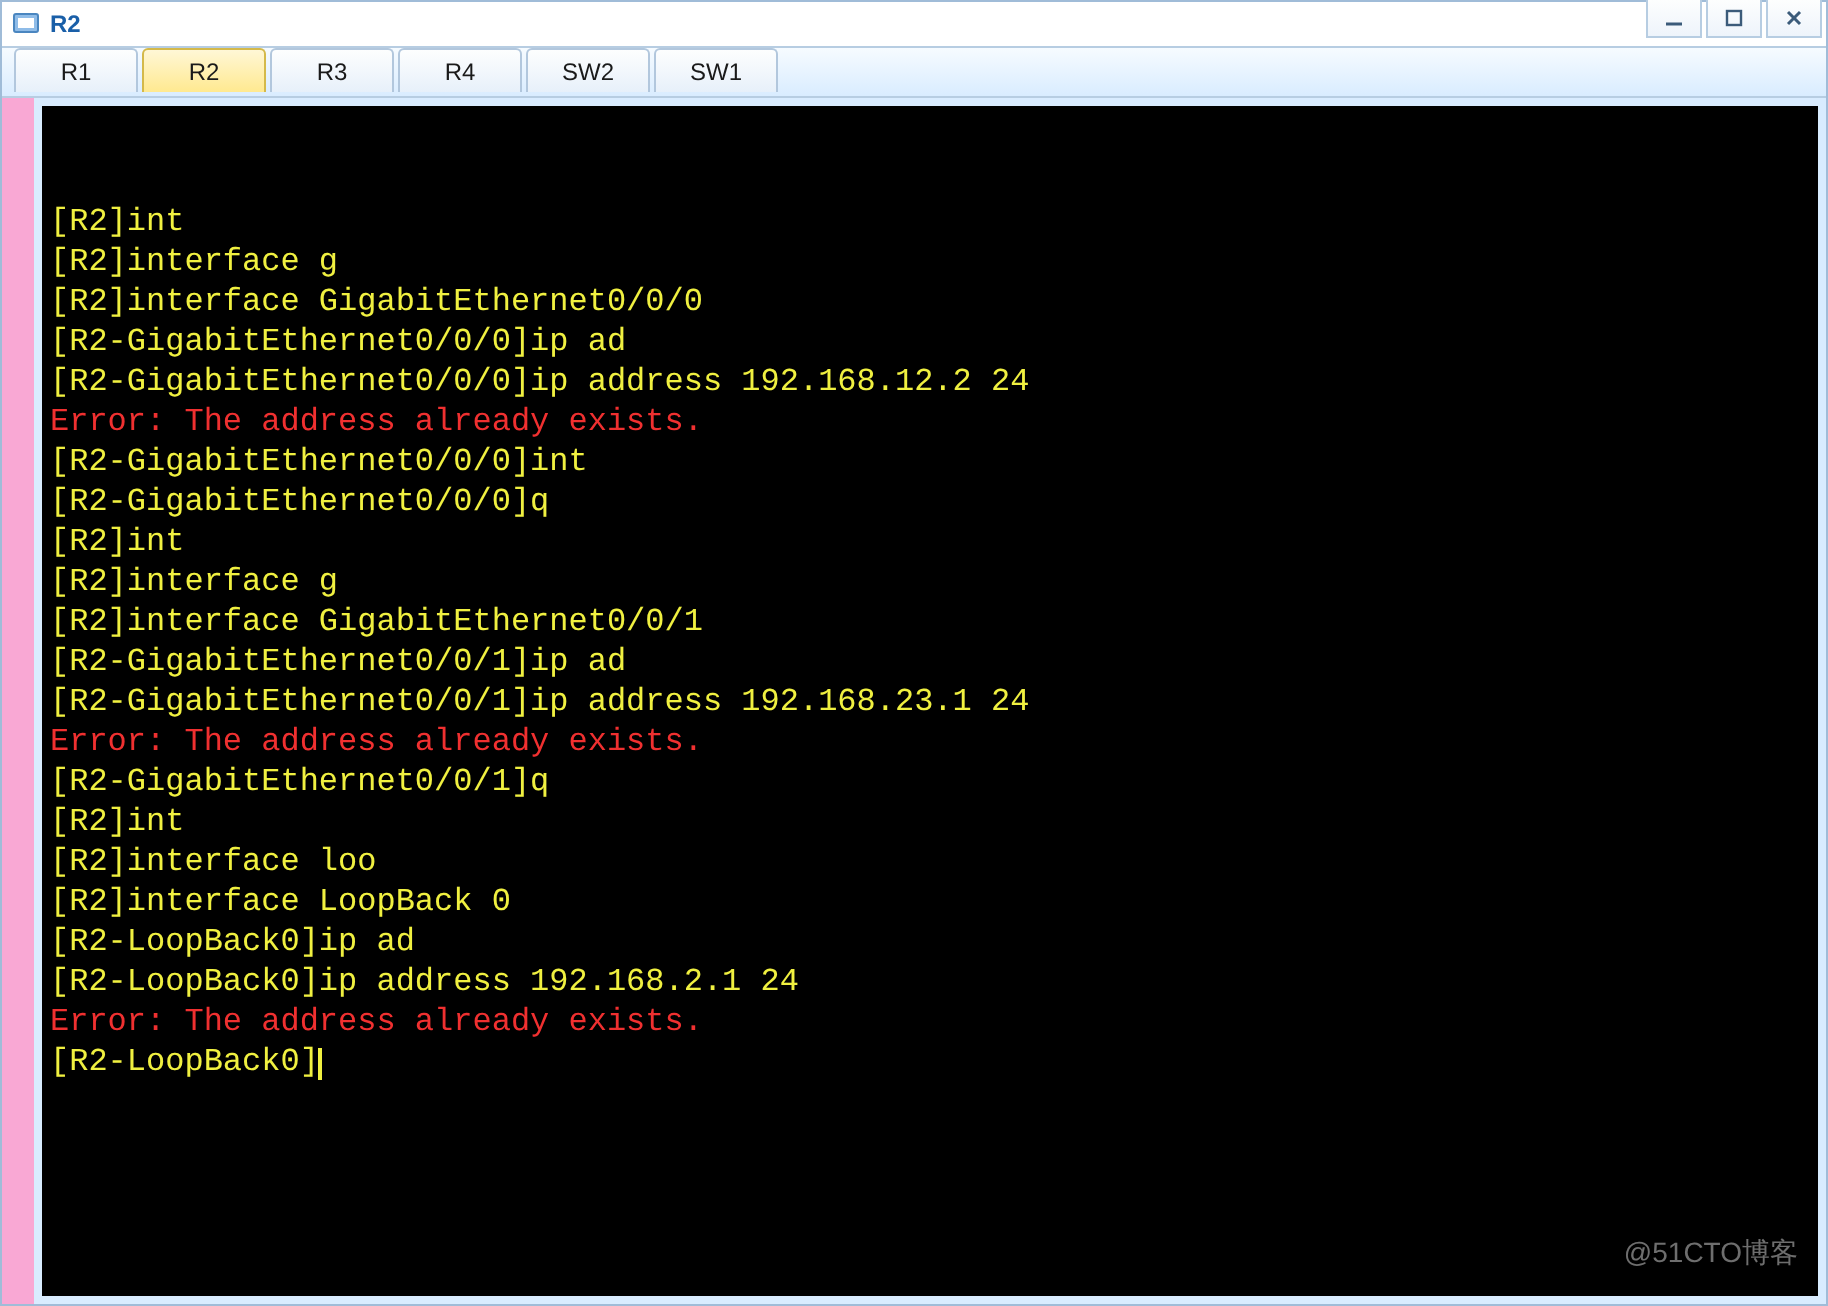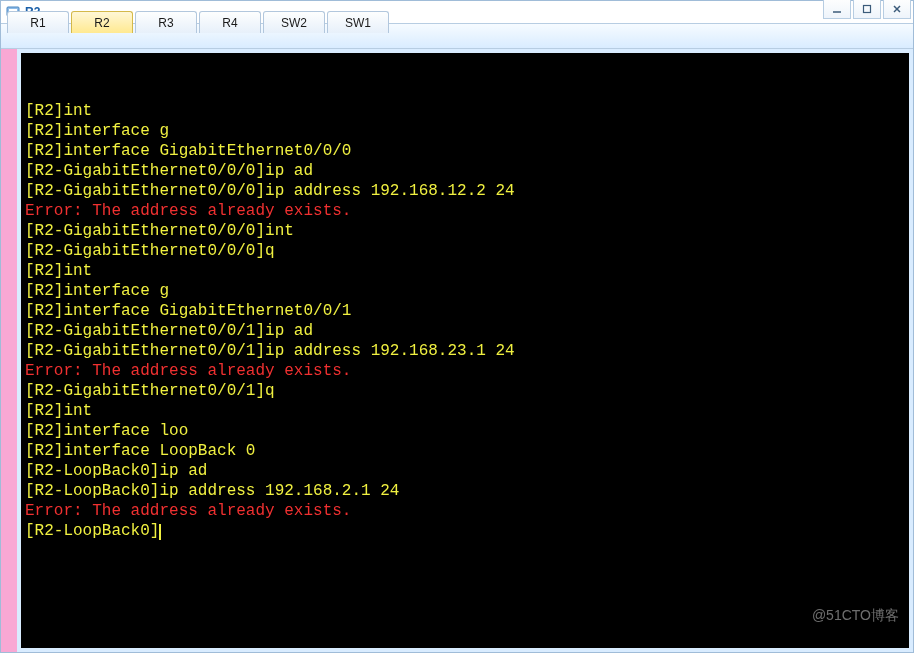--- a/index.html
+++ b/index.html
@@ -58,21 +58,21 @@
       cursor: pointer;
     }
     .winbutton svg { display: block; }
     .tabbar {
       height: 26px;
       background: linear-gradient(#f6fbff, #d9ecff);
       border-top: 1px solid #b7cde2;
       border-bottom: 1px solid #b7cde2;
       display: flex;
       align-items: flex-end;
-      padding: 2px 6px 16px 6px;
+      padding: 2px 6px 3px 6px;
       gap: 2px;
     }
     .tab {
       height: 22px;
       min-width: 62px;
       padding: 0 12px;
       border: 1px solid #b2c7dd;
       border-bottom: none;
       border-radius: 3px 3px 0 0;
       background: linear-gradient(#fdfefe, #e7f0fa);
@@ -115,21 +115,21 @@
       display: inline-block;
       width: 2px;
       height: 16px;
       background: #f0f040;
       vertical-align: text-bottom;
       margin-left: 0;
     }
     .watermark {
       position: absolute;
       right: 10px;
-      bottom: 23px;
+      bottom: 12px;
       color: rgba(200,200,200,0.55);
       font-size: 14px;
       font-family: "Microsoft YaHei", Arial, sans-serif;
       pointer-events: none;
     }
   </style>
 </head>
 <body>
 
 <div class="window">

